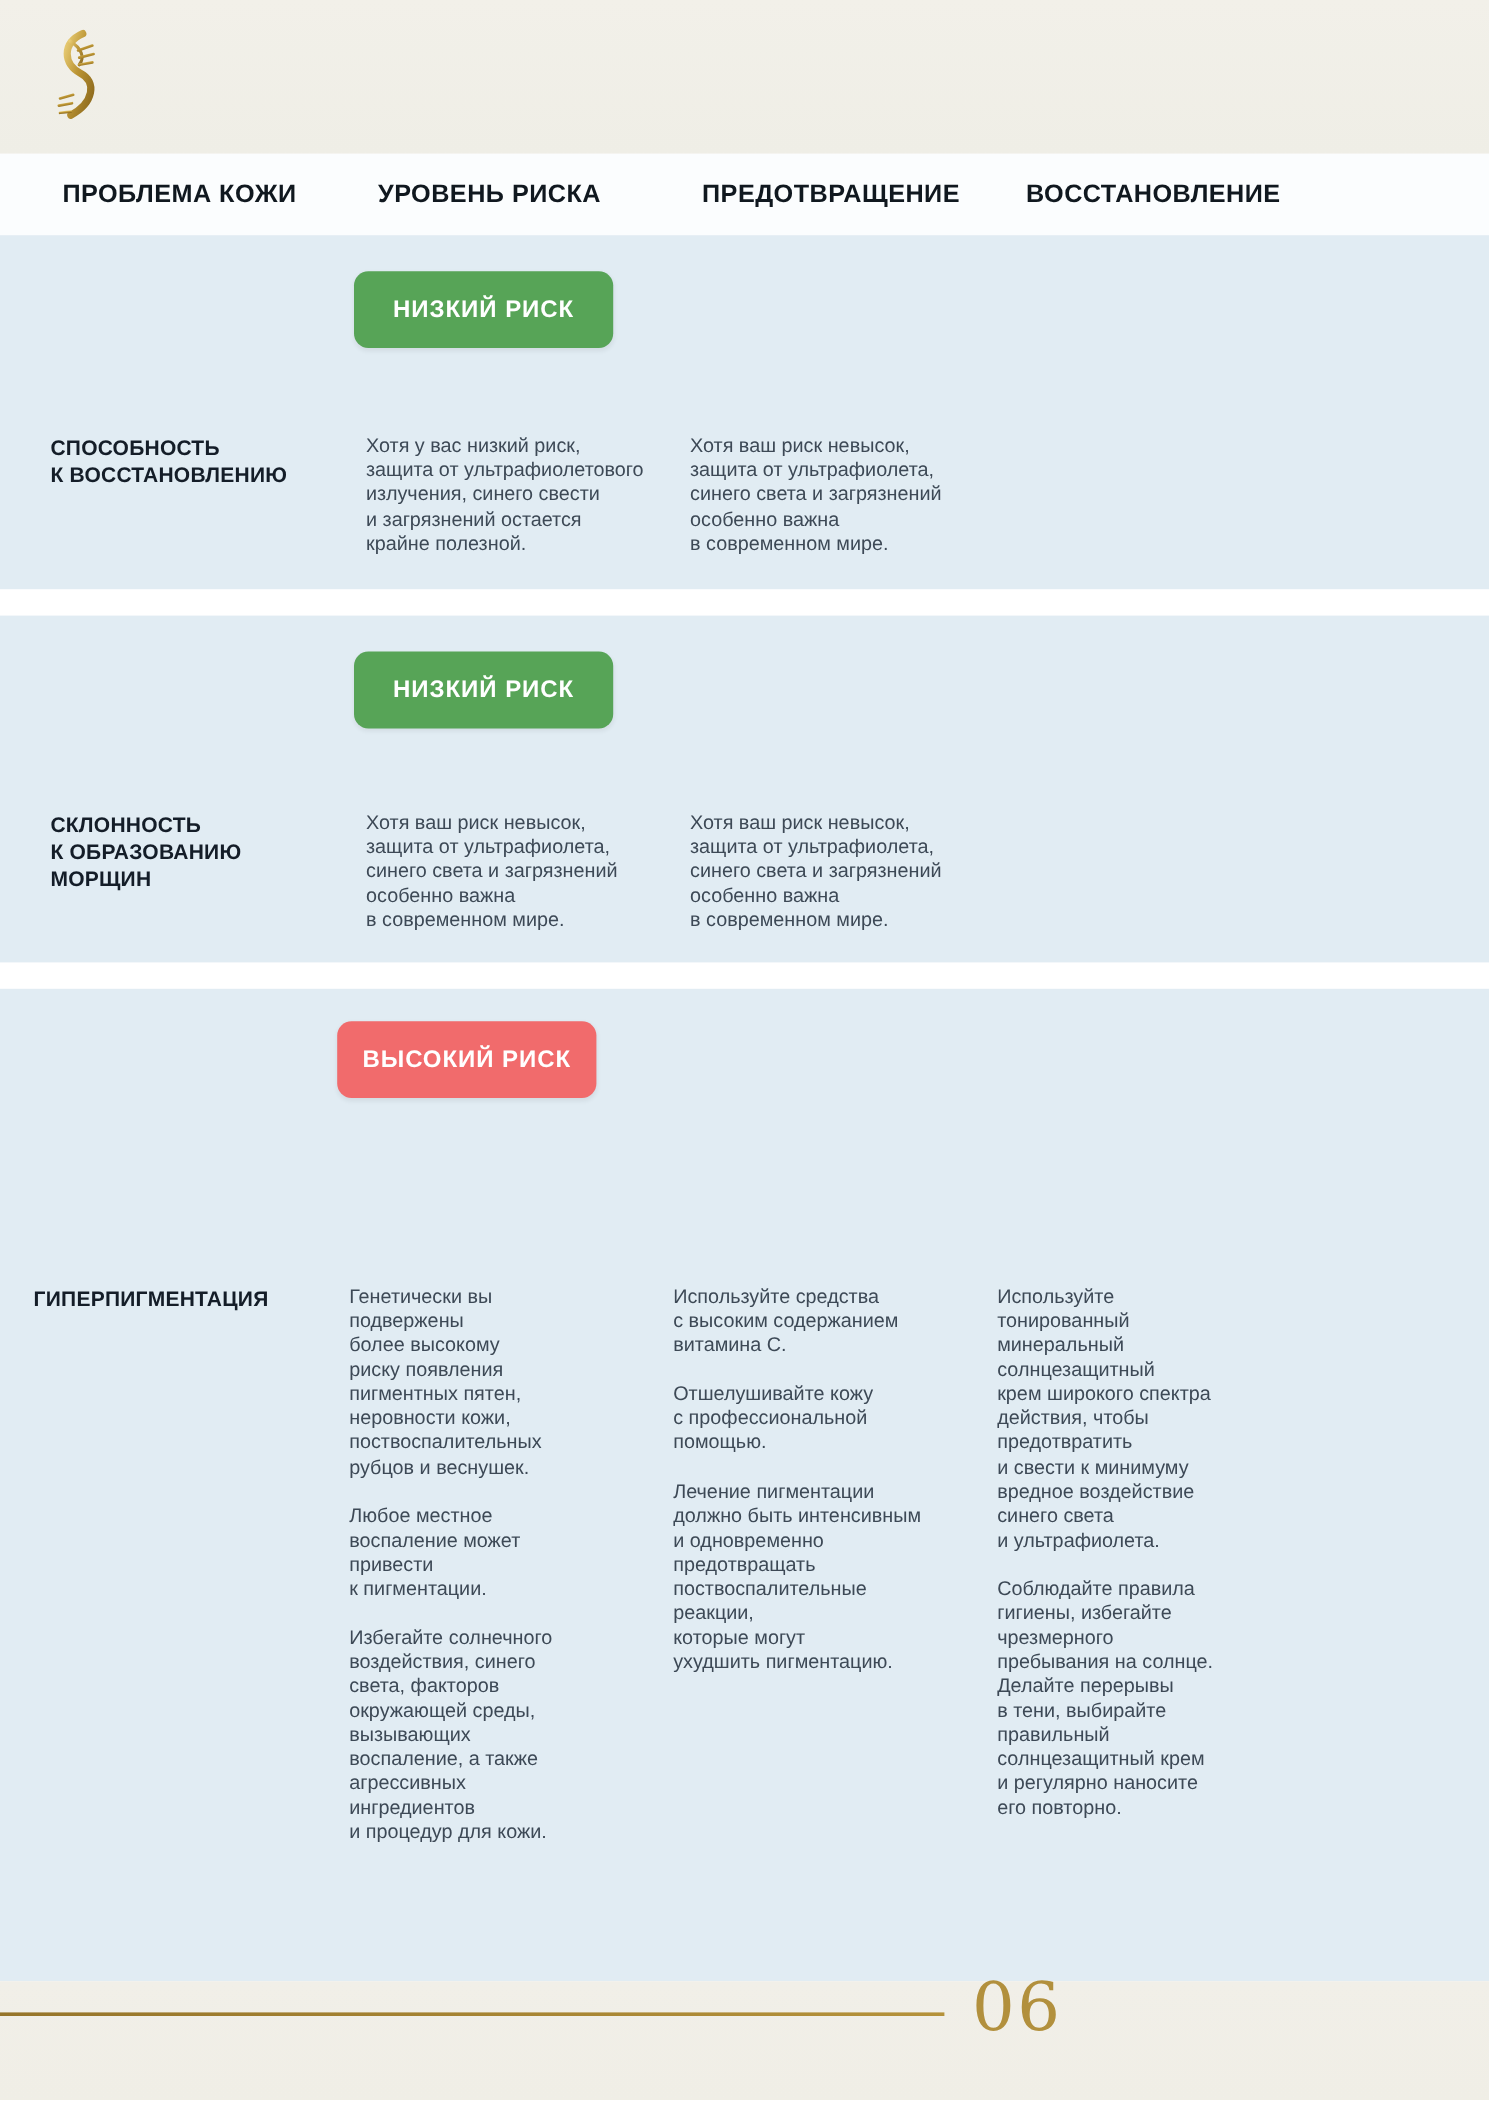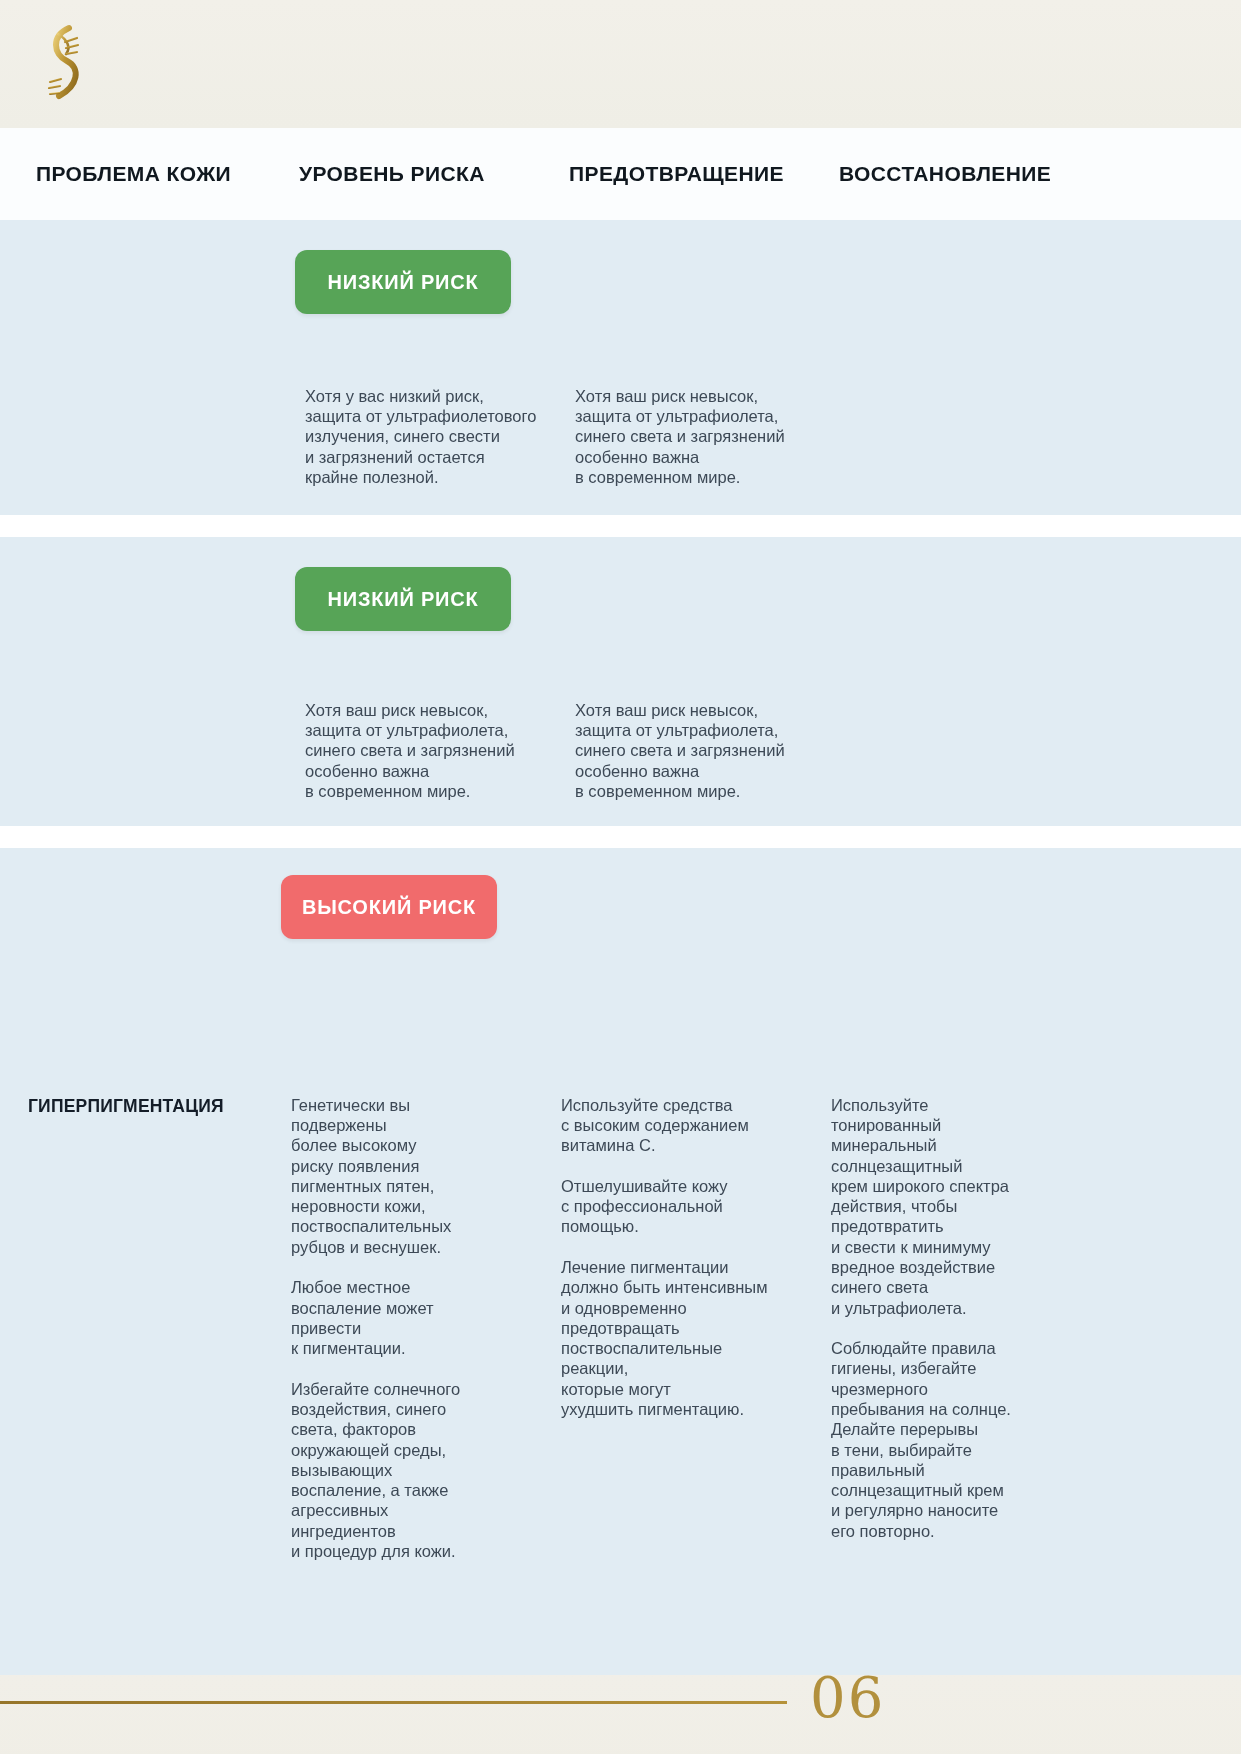--- a/index.html
+++ b/index.html
@@ -14,23 +14,23 @@
     background:#ffffff;
   }
   
   .top-band{
     height:128px;background:linear-gradient(180deg,#f2f0e9 0%,#efeee6 100%);
     position:relative;
   }
   .logo{position:absolute;left:44px;top:24px;width:40px;height:84px;}
   
   .header-row{
-    height:92px;background:#fbfdfe;
+    height:68px;background:#fbfdfe;
     display:grid;grid-template-columns:263px 270px 270px 1fr;
-    align-items:center;padding-left:36px;box-sizing:border-box;width:100%;
+    align-items:center;padding-left:52px;box-sizing:border-box;width:100%;
   }
   .header-cell{
     font-size:21px;font-weight:bold;color:#10181f;letter-spacing:0.4px;
     text-transform:uppercase;
   }
   
   .sections{background:#ffffff;display:flex;flex-direction:column;gap:22px;}
   .section{
     background:#e1ecf3;
     display:grid;grid-template-columns:263px 270px 270px 1fr;
@@ -106,35 +106,40 @@
     <div class="header-cell">ПРОБЛЕМА КОЖИ</div>
     <div class="header-cell">УРОВЕНЬ РИСКА</div>
     <div class="header-cell">ПРЕДОТВРАЩЕНИЕ</div>
     <div class="header-cell">ВОССТАНОВЛЕНИЕ</div>
   </div>
 
   <div class="sections">
 
     <section class="section section--s1">
       <div class="badge" style="background: rgb(87, 164, 87);">НИЗКИЙ РИСК</div>
+      <div class="problem">СПОСОБНОСТЬ
+К ВОССТАНОВЛЕНИЮ</div>
       <div class="cell-text cell-risk">Хотя у вас низкий риск,
 защита от ультрафиолетового
 излучения, синего свести
 и загрязнений остается
 крайне полезной.</div>
       <div class="cell-text cell-prev">Хотя ваш риск невысок,
 защита от ультрафиолета,
 синего света и загрязнений
 особенно важна
 в современном мире.</div>
       <div class="cell-text cell-rest"></div>
     </section>
 
     <section class="section section--s2">
       <div class="badge" style="background: rgb(87, 164, 87);">НИЗКИЙ РИСК</div>
+      <div class="problem">СКЛОННОСТЬ
+К ОБРАЗОВАНИЮ
+МОРЩИН</div>
       <div class="cell-text cell-risk">Хотя ваш риск невысок,
 защита от ультрафиолета,
 синего света и загрязнений
 особенно важна
 в современном мире.</div>
       <div class="cell-text cell-prev">Хотя ваш риск невысок,
 защита от ультрафиолета,
 синего света и загрязнений
 особенно важна
 в современном мире.</div>

